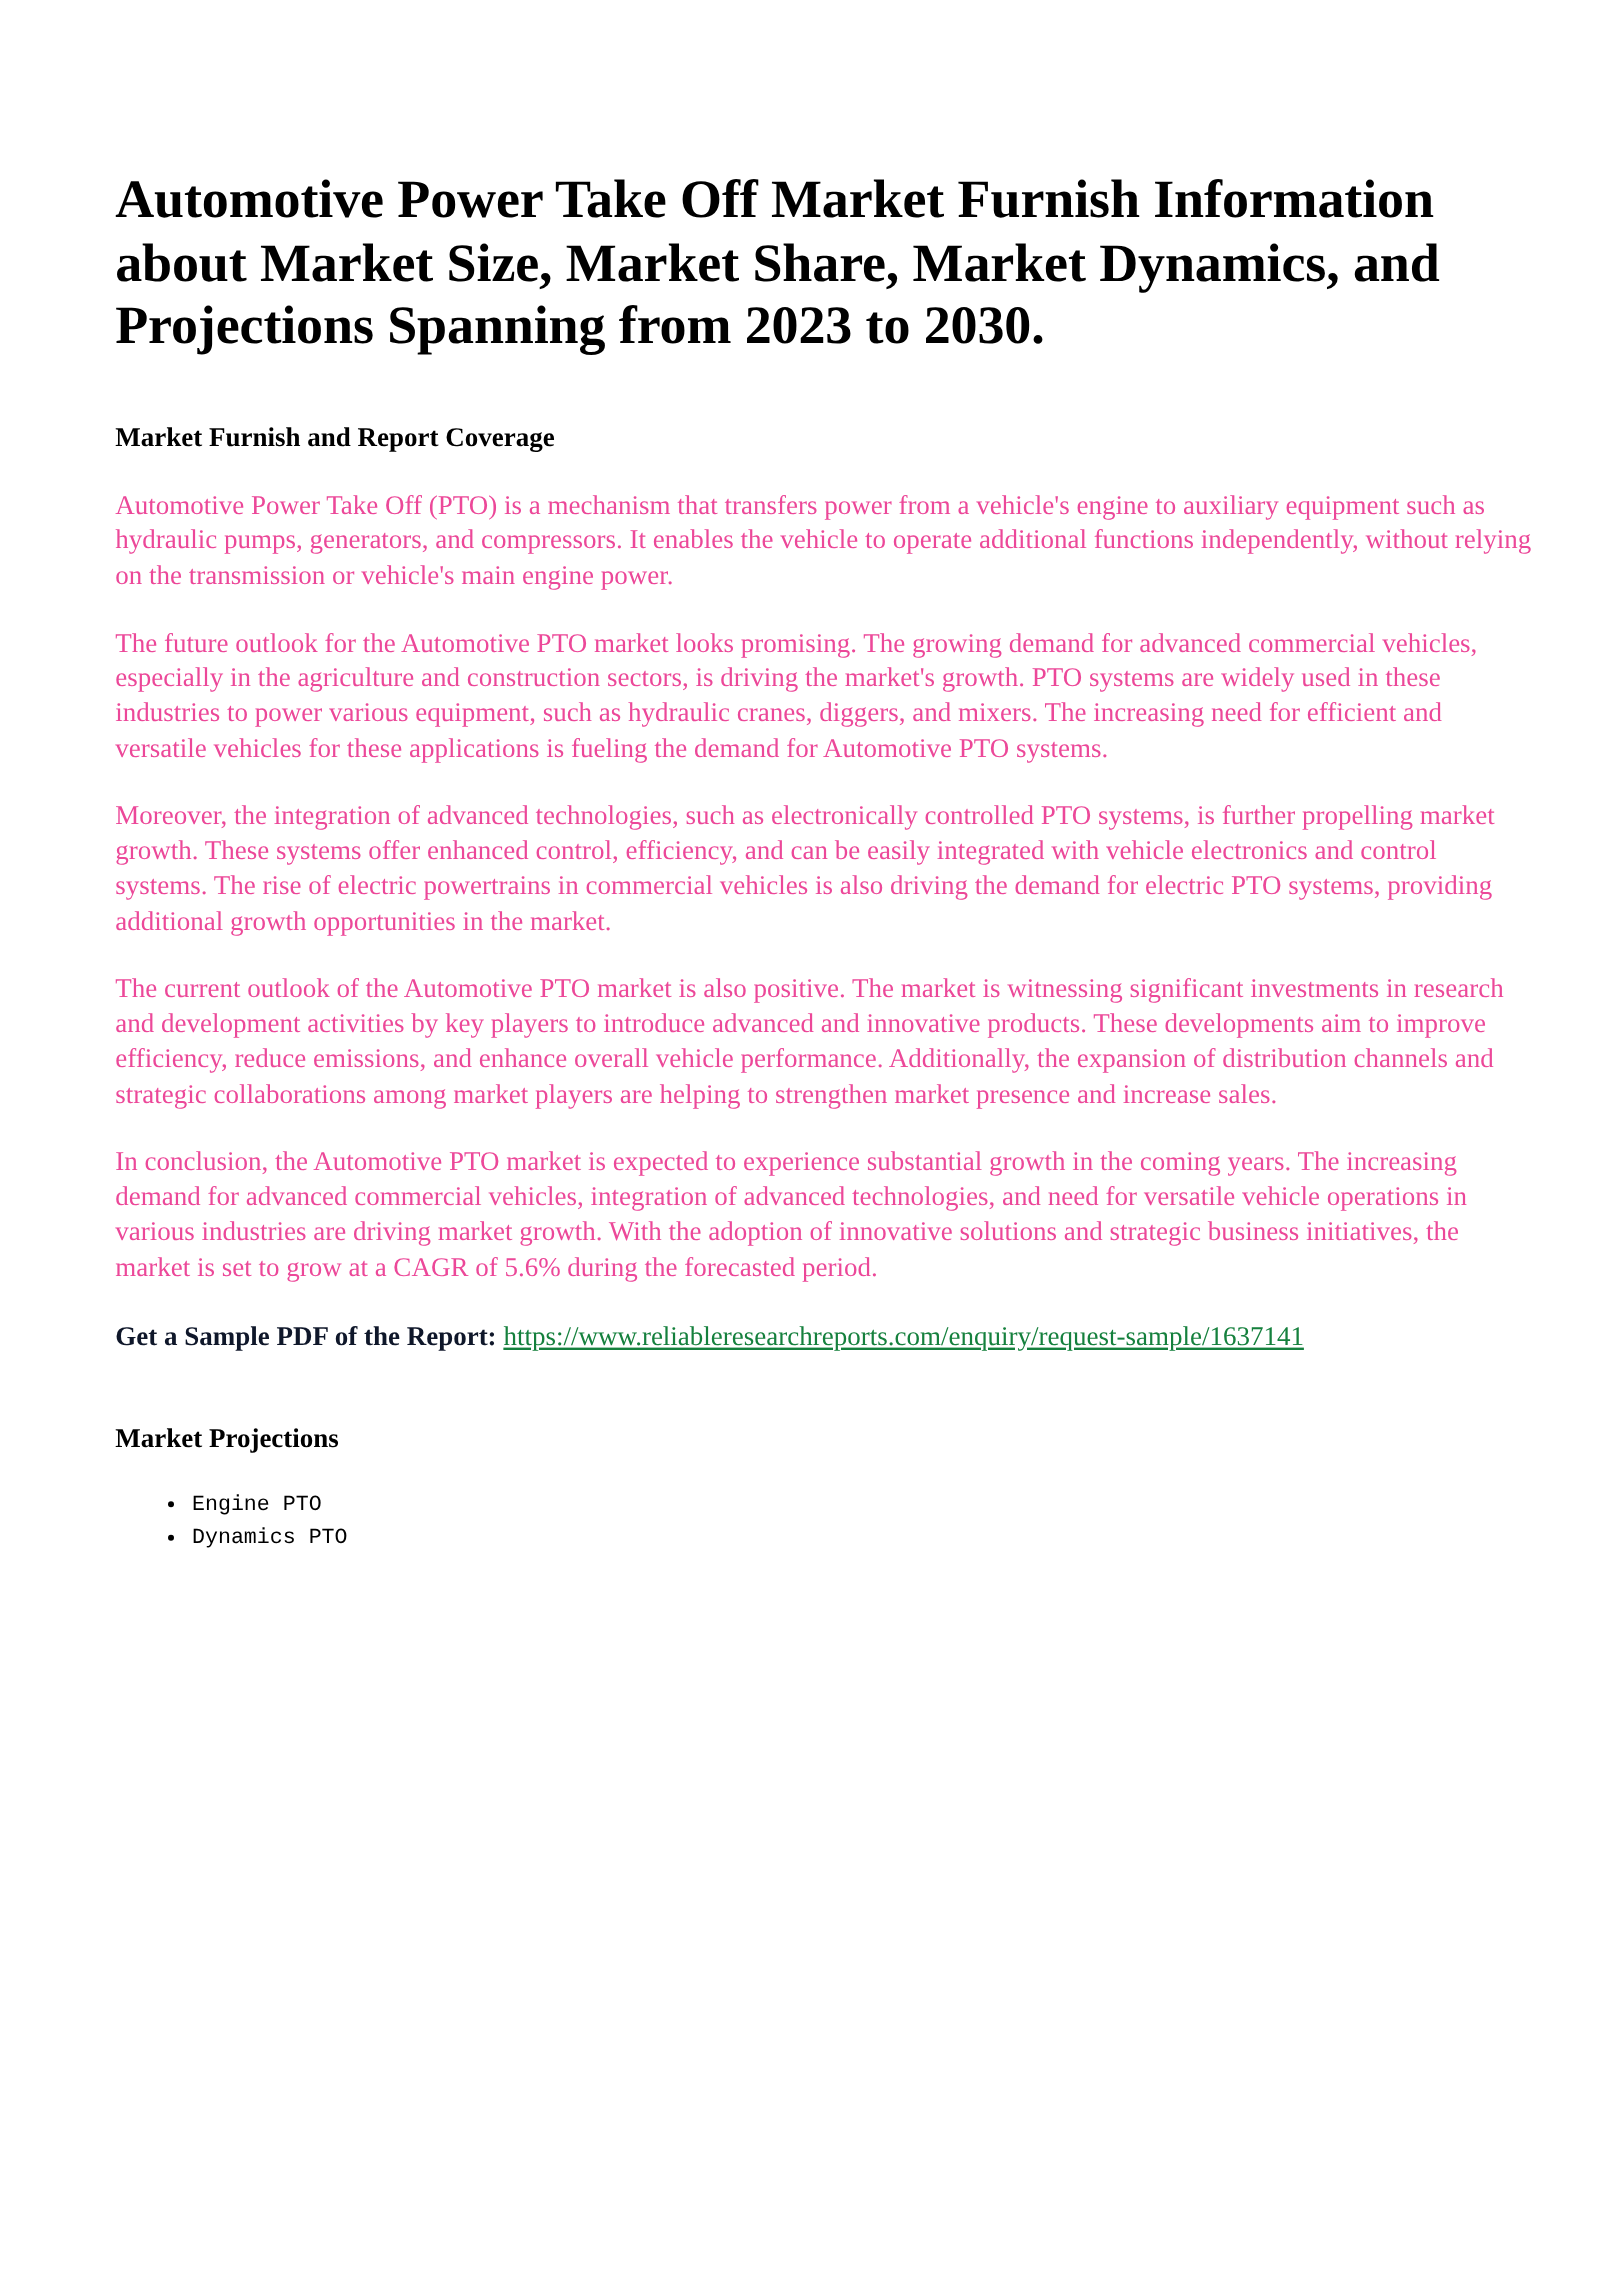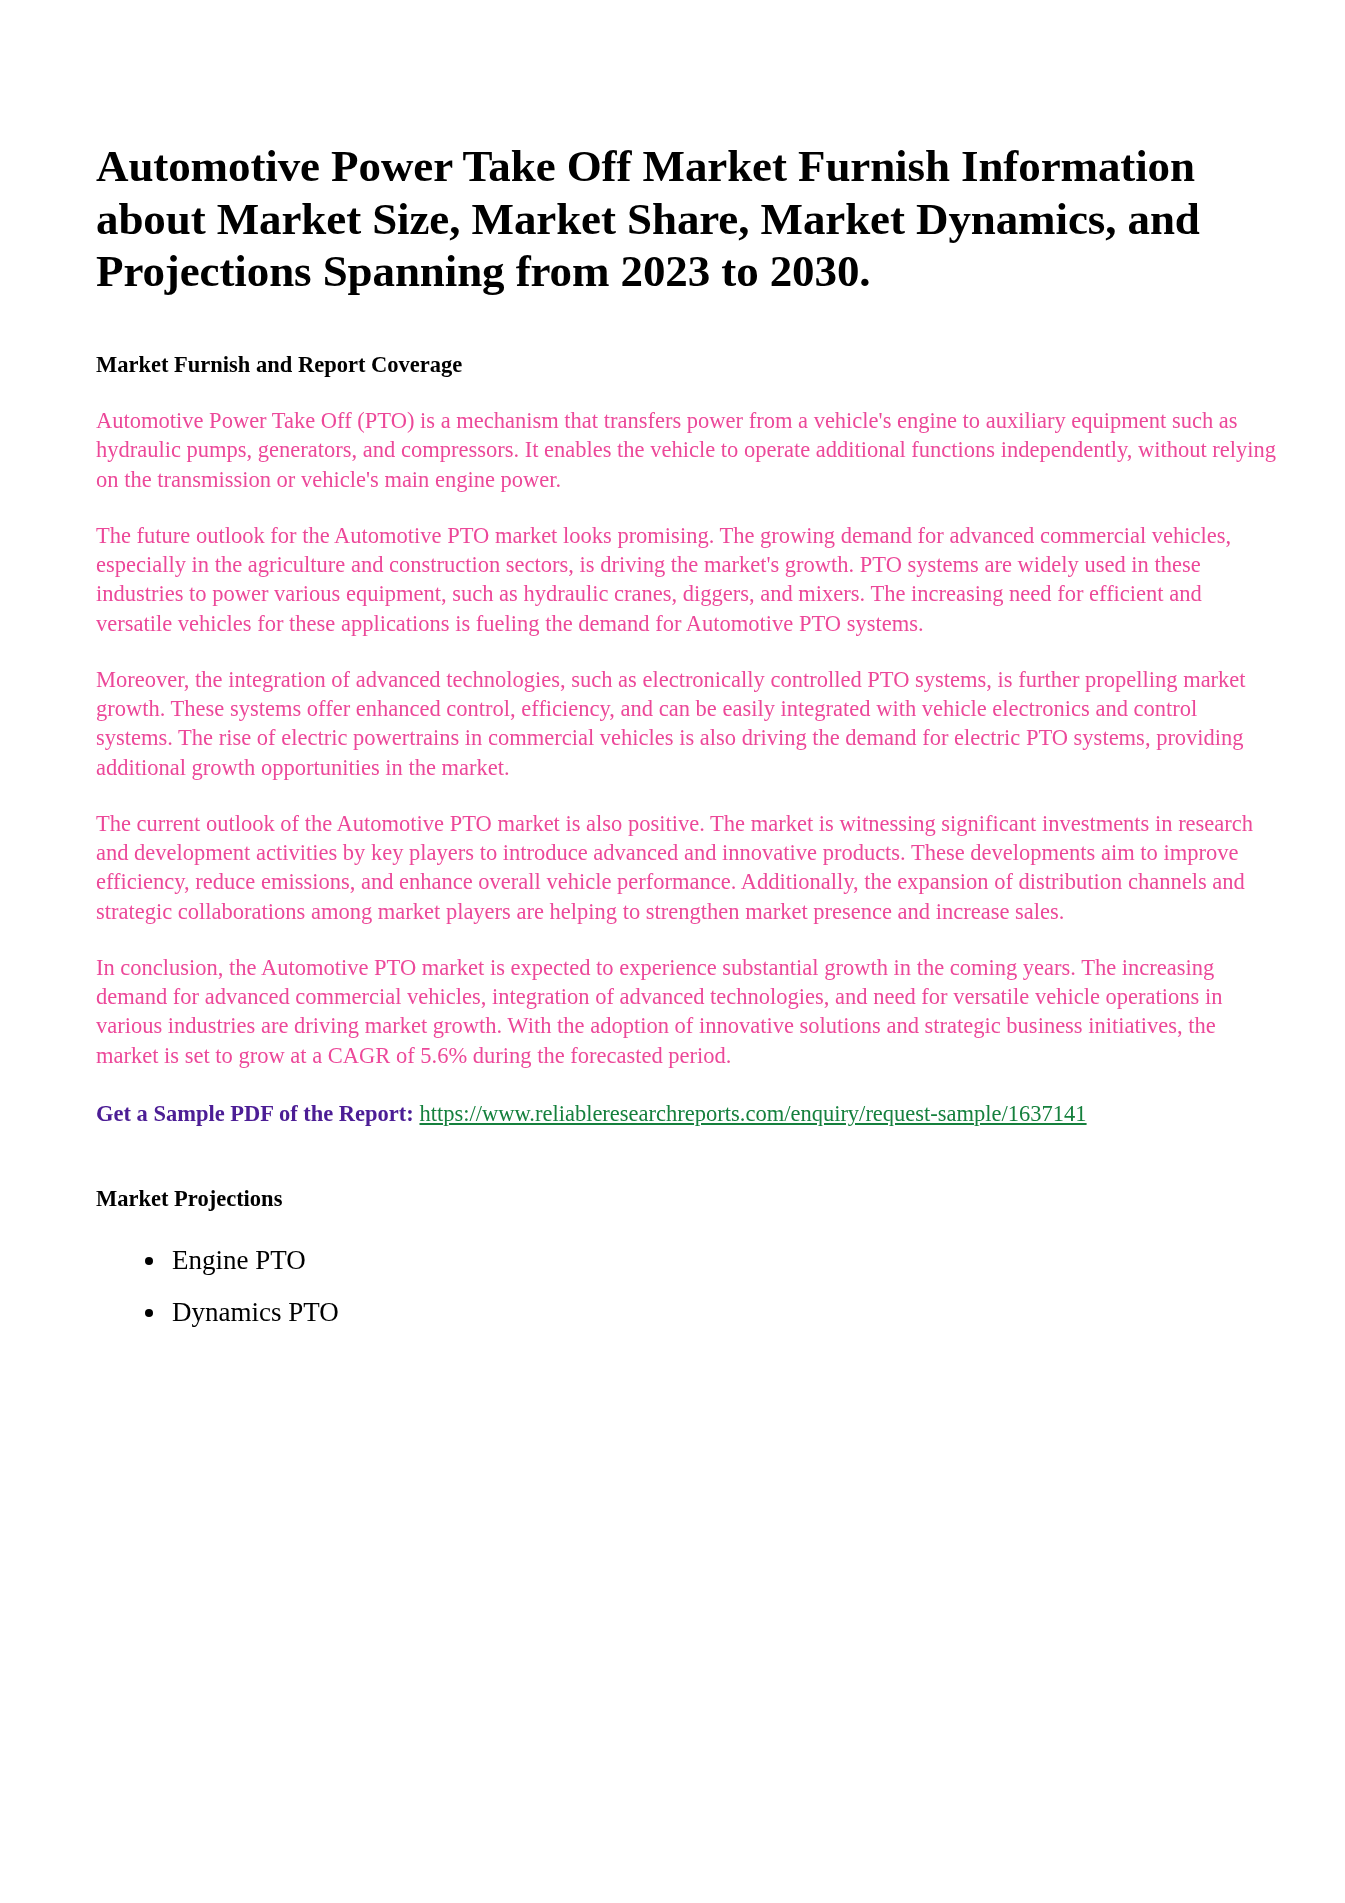--- a/index.html
+++ b/index.html
@@ -48,21 +48,21 @@
     text-align: left;
   }
   .link-par {
     font-size: 22.5px;
     line-height: 1.30;
     margin: 29px 0 0 0;
     max-width: 1185px;
   }
   .link-label {
     font-weight: bold;
-    color: #4c1d95;
+    color: #0f172a;
   }
   .doc-link {
     color: #15803d;
     text-decoration: underline;
     word-break: break-all;
   }
   .spacer-block {
     height: 56px;
   }
   .seg-heading {
@@ -76,24 +76,25 @@
     font-weight: bold;
     margin: 39px 0 0 0;
     line-height: 1.3;
   }
   ul.bullet-list {
     margin: 30px 0 0 0;
     padding-left: 56px;
     list-style-type: disc;
   }
   ul.bullet-list li {
-    font-size: 27px;
+    font-size: 18px;
     line-height: 1.30;
-    margin: 16px;
+    margin: 4px;
     padding-left: 4px;
+    font-family: Liberation Mono, monospace;
   }
 </style>
 </head>
 <body>
 
 <div class="page">
 
   <h1 class="doc-title">Automotive Power Take Off Market Furnish Information about Market Size, Market Share, Market Dynamics, and Projections Spanning from 2023 to 2030.</h1>
 
   <h2 class="section-heading">Market Furnish and Report Coverage</h2>

